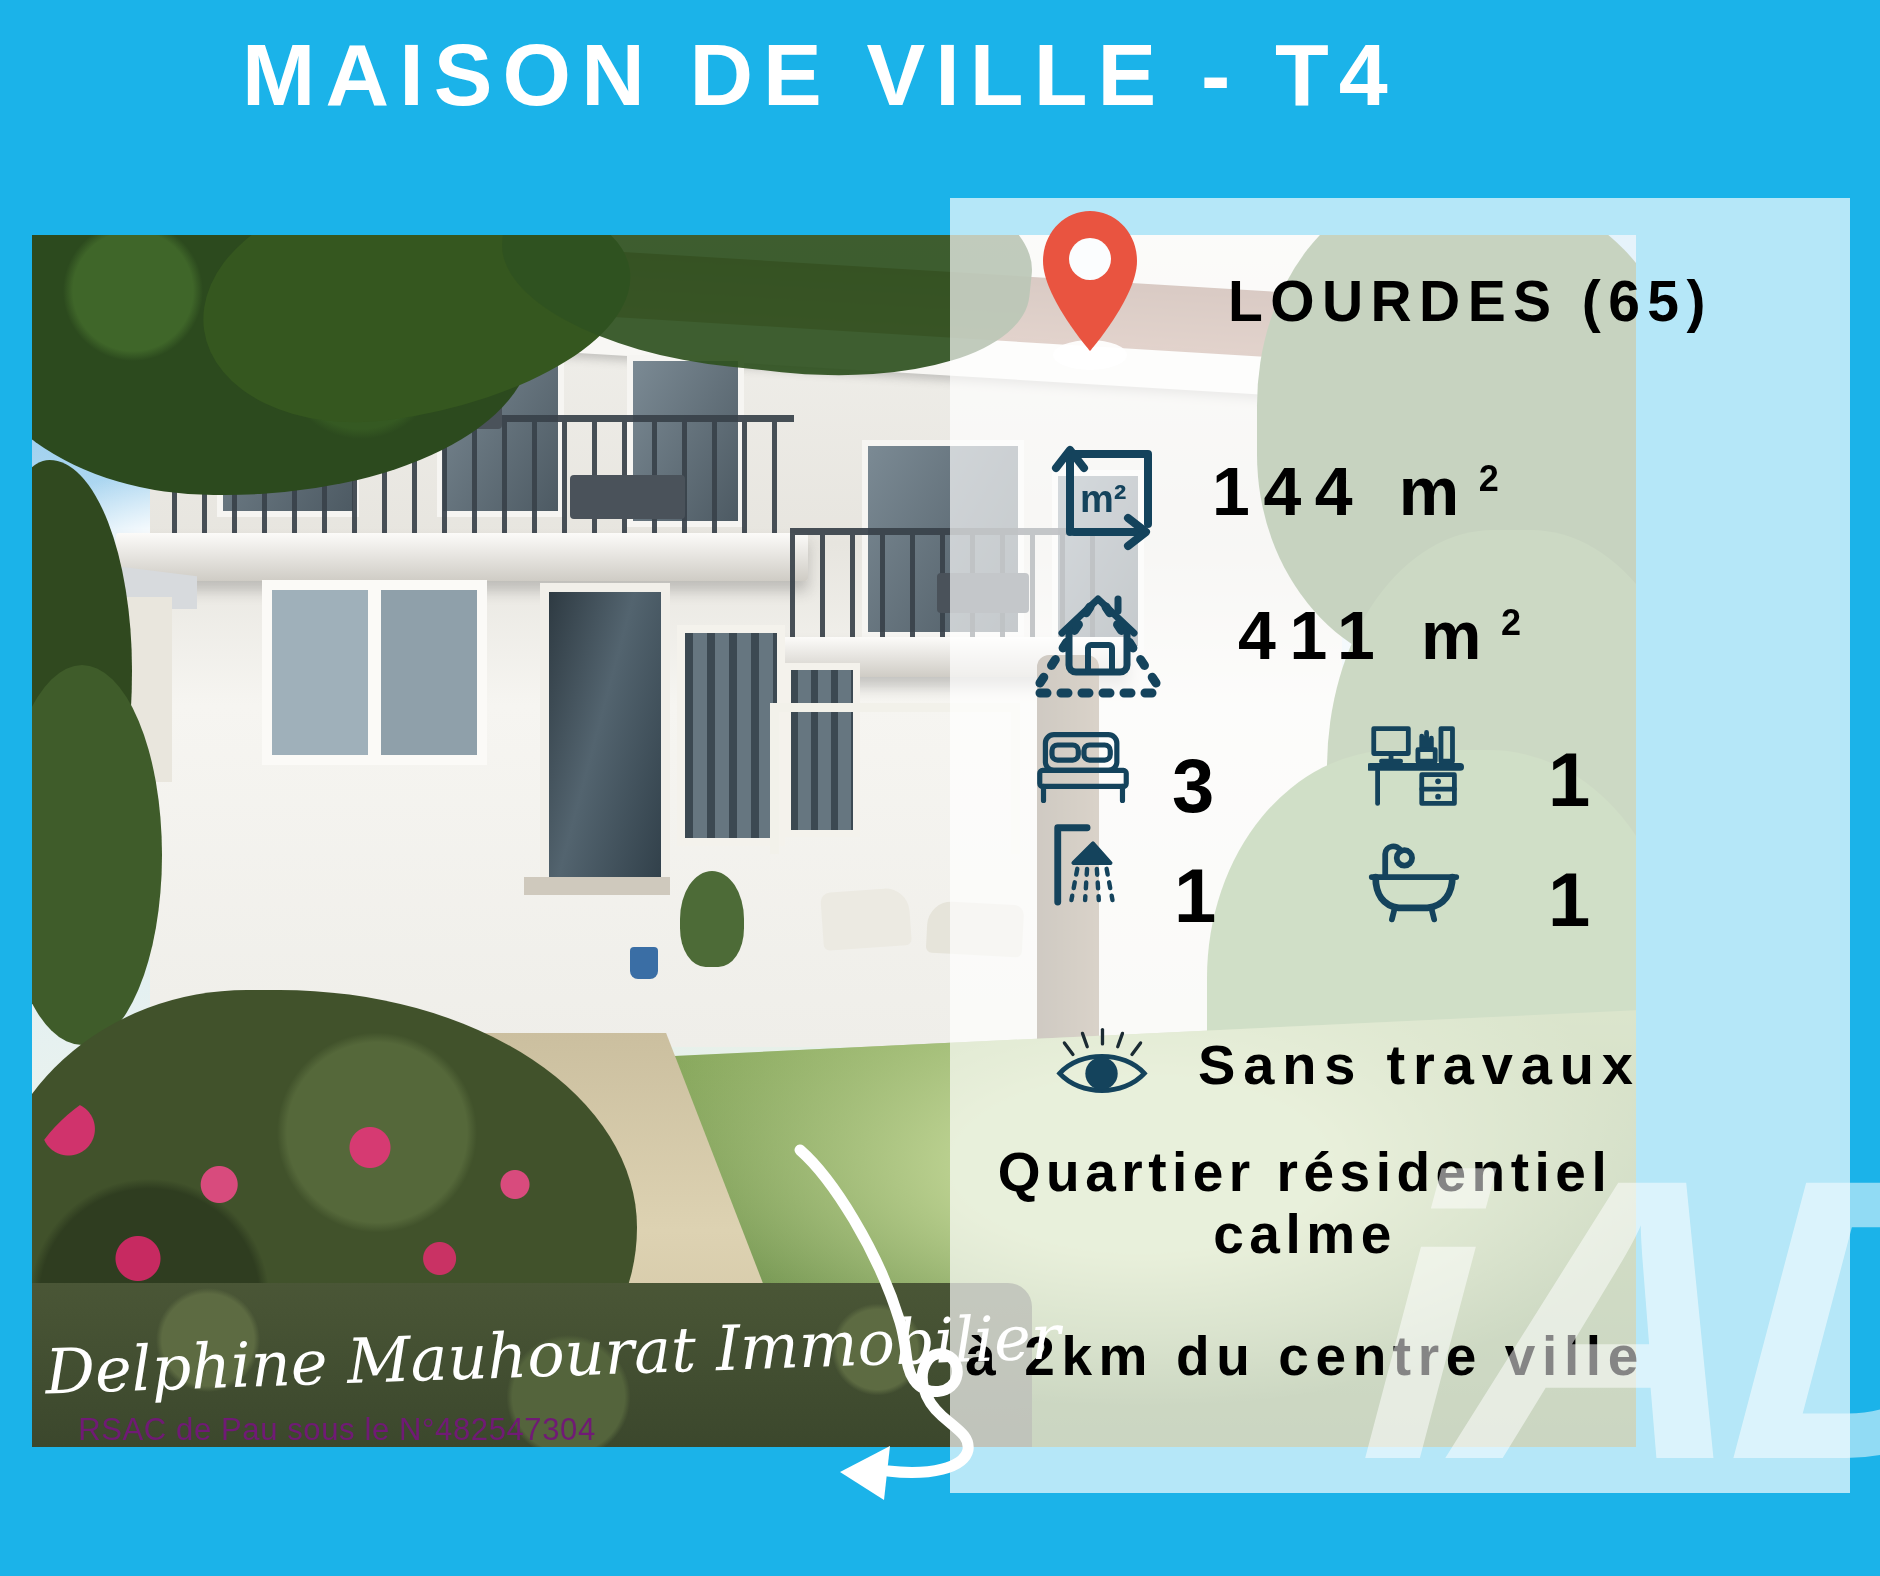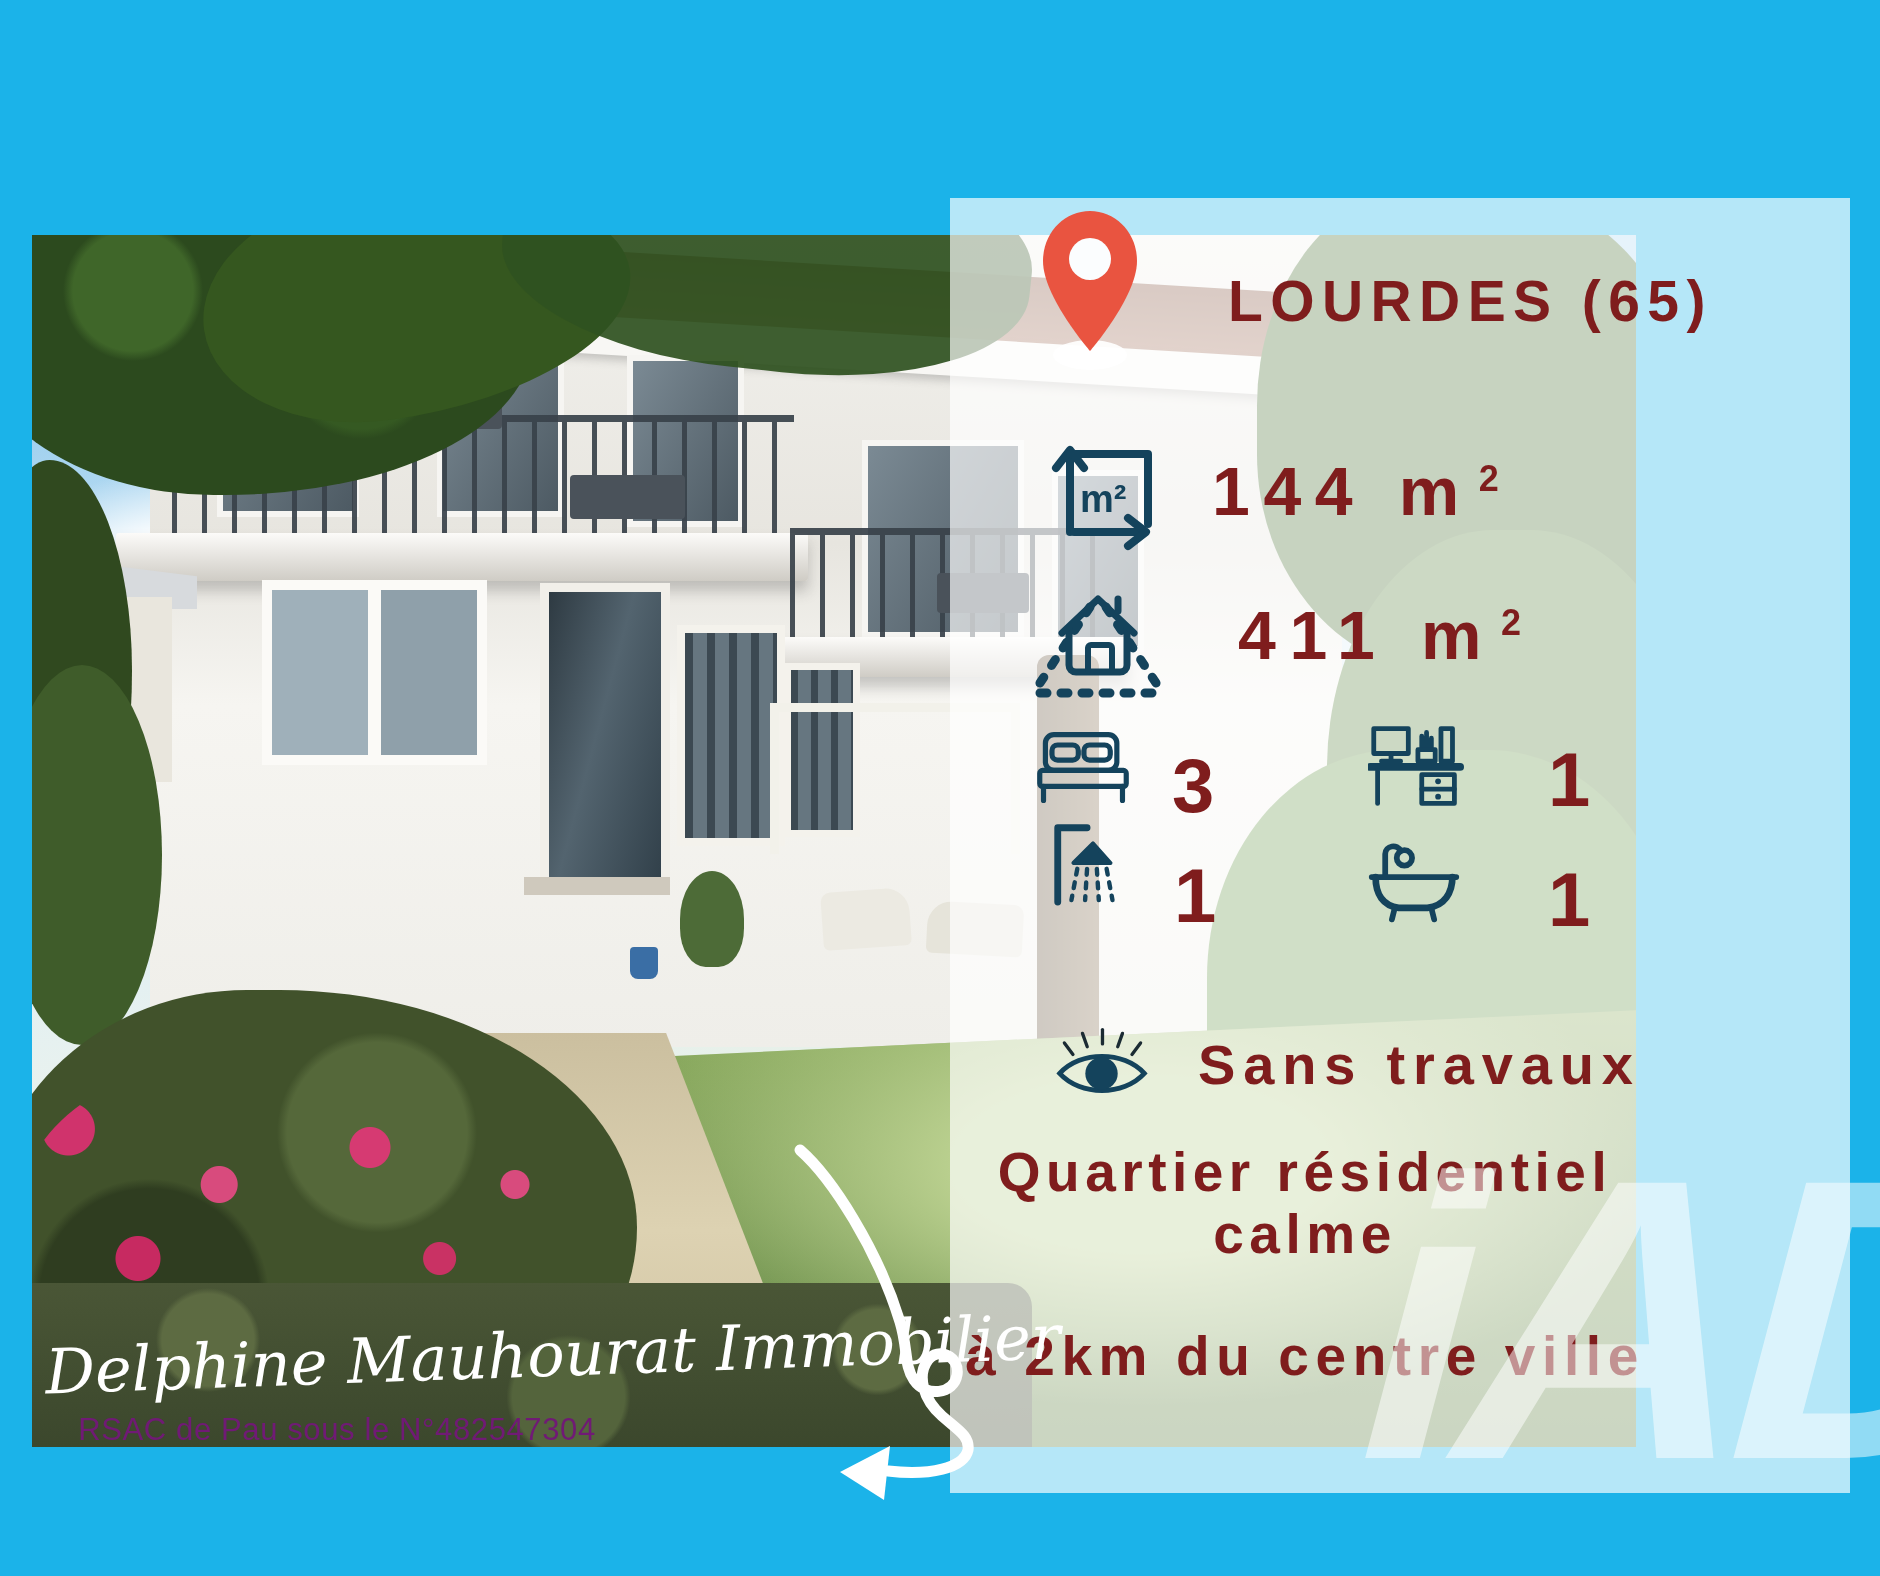--- a/index.html
+++ b/index.html
@@ -85,21 +85,21 @@
          radial-gradient(circle at 60% 25%,#d63a72 0 20px,transparent 21px),
          radial-gradient(circle at 72% 55%,#c93264 0 16px,transparent 17px),
          radial-gradient(circle at 85% 35%,#d84b7d 0 14px,transparent 15px),
          radial-gradient(circle at 55% 90%,#b82557 0 18px,transparent 19px);}
   .hedgeBtm{left:-30px;top:1048px;width:1030px;height:190px;border-radius:24px;
         background:linear-gradient(180deg,#4a5636,#39452b);
         background-image:radial-gradient(circle at 20% 30%,#5d6b42 0 46px,transparent 52px),radial-gradient(circle at 55% 60%,#54643c 0 56px,transparent 62px),radial-gradient(circle at 85% 35%,#5d6b42 0 40px,transparent 46px),linear-gradient(180deg,#4a5636,#39452b);}
   
   .overlay{left:950px;top:198px;width:900px;height:1295px;background:rgba(255,255,255,0.68);}
   
-  .navy{color:#7f1d1d;font-weight:bold;}
+  .navy{color:#000000;font-weight:bold;}
   .loc-label{left:1228px;top:268px;font-size:57px;letter-spacing:0.13em;white-space:nowrap;}
   .arearow{white-space:nowrap;font-size:68px;letter-spacing:0.2em;}
   .arearow sup{font-size:36px;letter-spacing:0;margin-left:6px;}
   .area-living{left:1212px;top:452px;}
   .area-land{left:1238px;top:596px;}
   .count{font-size:76px;}
   .cnt-bed{left:1172px;top:742px;}
   .cnt-desk{left:1548px;top:736px;}
   .cnt-shower{left:1174px;top:852px;}
   .cnt-bath{left:1548px;top:856px;}
@@ -117,20 +117,21 @@
   .watermark{left:1368px;top:1150px;font-size:400px;line-height:0.85;font-weight:bold;font-style:italic;
         letter-spacing:-0.04em;color:rgba(255,255,255,0.52);transform:skewX(-4deg);white-space:nowrap;}
   .wordmark{left:1385px;top:1496px;font-size:64px;font-weight:bold;letter-spacing:1px;color:#AEE0F4;white-space:nowrap;}
   .icon-svg{display:block;}
 </style>
 </head>
 <body>
 
 <div class="poster">
 
+  <div class="abs title">MAISON DE VILLE - T4</div>
 
   <div class="abs photo">
     <div class="cloud"></div>
     <div class="facade"></div>
     <div class="roof"></div>
     <div class="fascia"></div>
     <div class="winU winU1"></div>
     <div class="winU winU2"></div>
     <div class="winU winU3"></div>
     <div class="winU winU4"></div>

